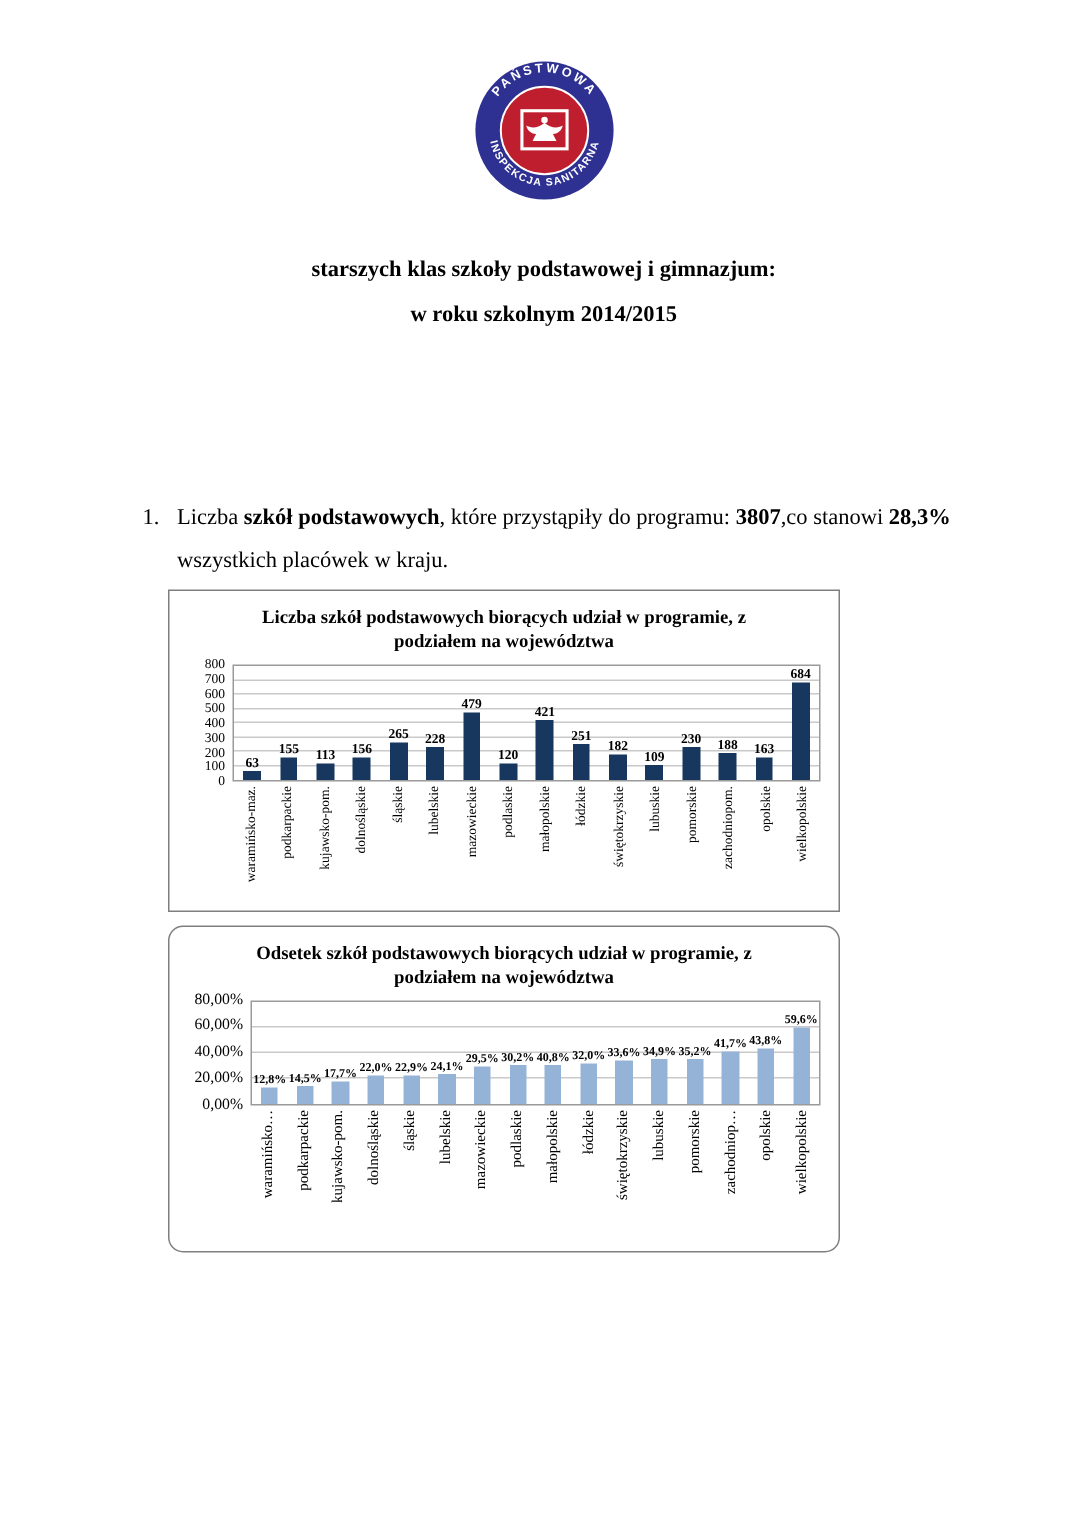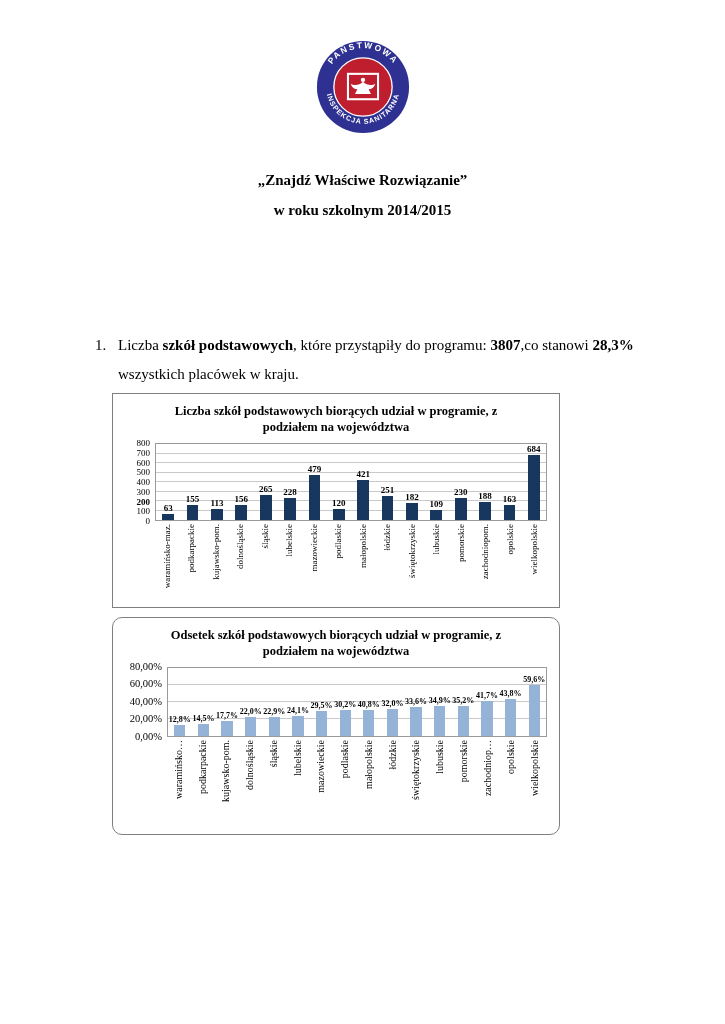--- a/index.html
+++ b/index.html
@@ -97,37 +97,37 @@
       </text>
       <rect x="34" y="36" width="32" height="27" fill="none" stroke="#ffffff" stroke-width="2.2"></rect>
       <g fill="#ffffff">
         <circle cx="50" cy="42.5" r="2.3"></circle>
         <path d="M50 44.5 C46 48.5 40 48.5 37 46.5 C38 50.5 41 52.5 44 52.5 L41.5 57.5 L58.5 57.5 L56 52.5 C59 52.5 62 50.5 63 46.5 C60 48.5 54 48.5 50 44.5 Z"></path>
       </g>
     </svg>
   </div>
 
   <div class="doc-title">
-    <p>„Znajdź Właściwe Rozwiązanie”</p>
+    <p>starszych klas szkoły podstawowej i gimnazjum:</p>
     <p>w roku szkolnym 2014/2015</p>
   </div>
 
   <div class="list-item">
     <span class="num">1.</span>
     <p class="body"><span>Liczba </span><b>szkół podstawowych</b><span>, które przystąpiły do programu: </span><b>3807</b><span>,co stanowi </span><b>28,3%</b><br><span>wszystkich placówek w kraju.</span></p>
   </div>
 
   <div class="chart-box chart1">
     <div class="chart-title">Liczba szkół podstawowych biorących udział w programie, z
 podziałem na województwa</div>
     <div class="chart-area">
       <div class="y-axis">
           <div class="ytick" style="bottom: 0%;">0</div>
           <div class="ytick" style="bottom: 12.5%;">100</div>
-          <div class="ytick" style="bottom: 25%; font-weight: bold;">200</div>
+          <div class="ytick" style="bottom: 25%;">200</div>
           <div class="ytick" style="bottom: 37.5%;">300</div>
           <div class="ytick" style="bottom: 50%;">400</div>
           <div class="ytick" style="bottom: 62.5%;">500</div>
           <div class="ytick" style="bottom: 75%;">600</div>
           <div class="ytick" style="bottom: 87.5%;">700</div>
           <div class="ytick" style="bottom: 100%;">800</div>
         </div>
       <div class="plot-col">
         <div class="plot">
             <div class="gridline" style="bottom: 12.5%;"></div>

